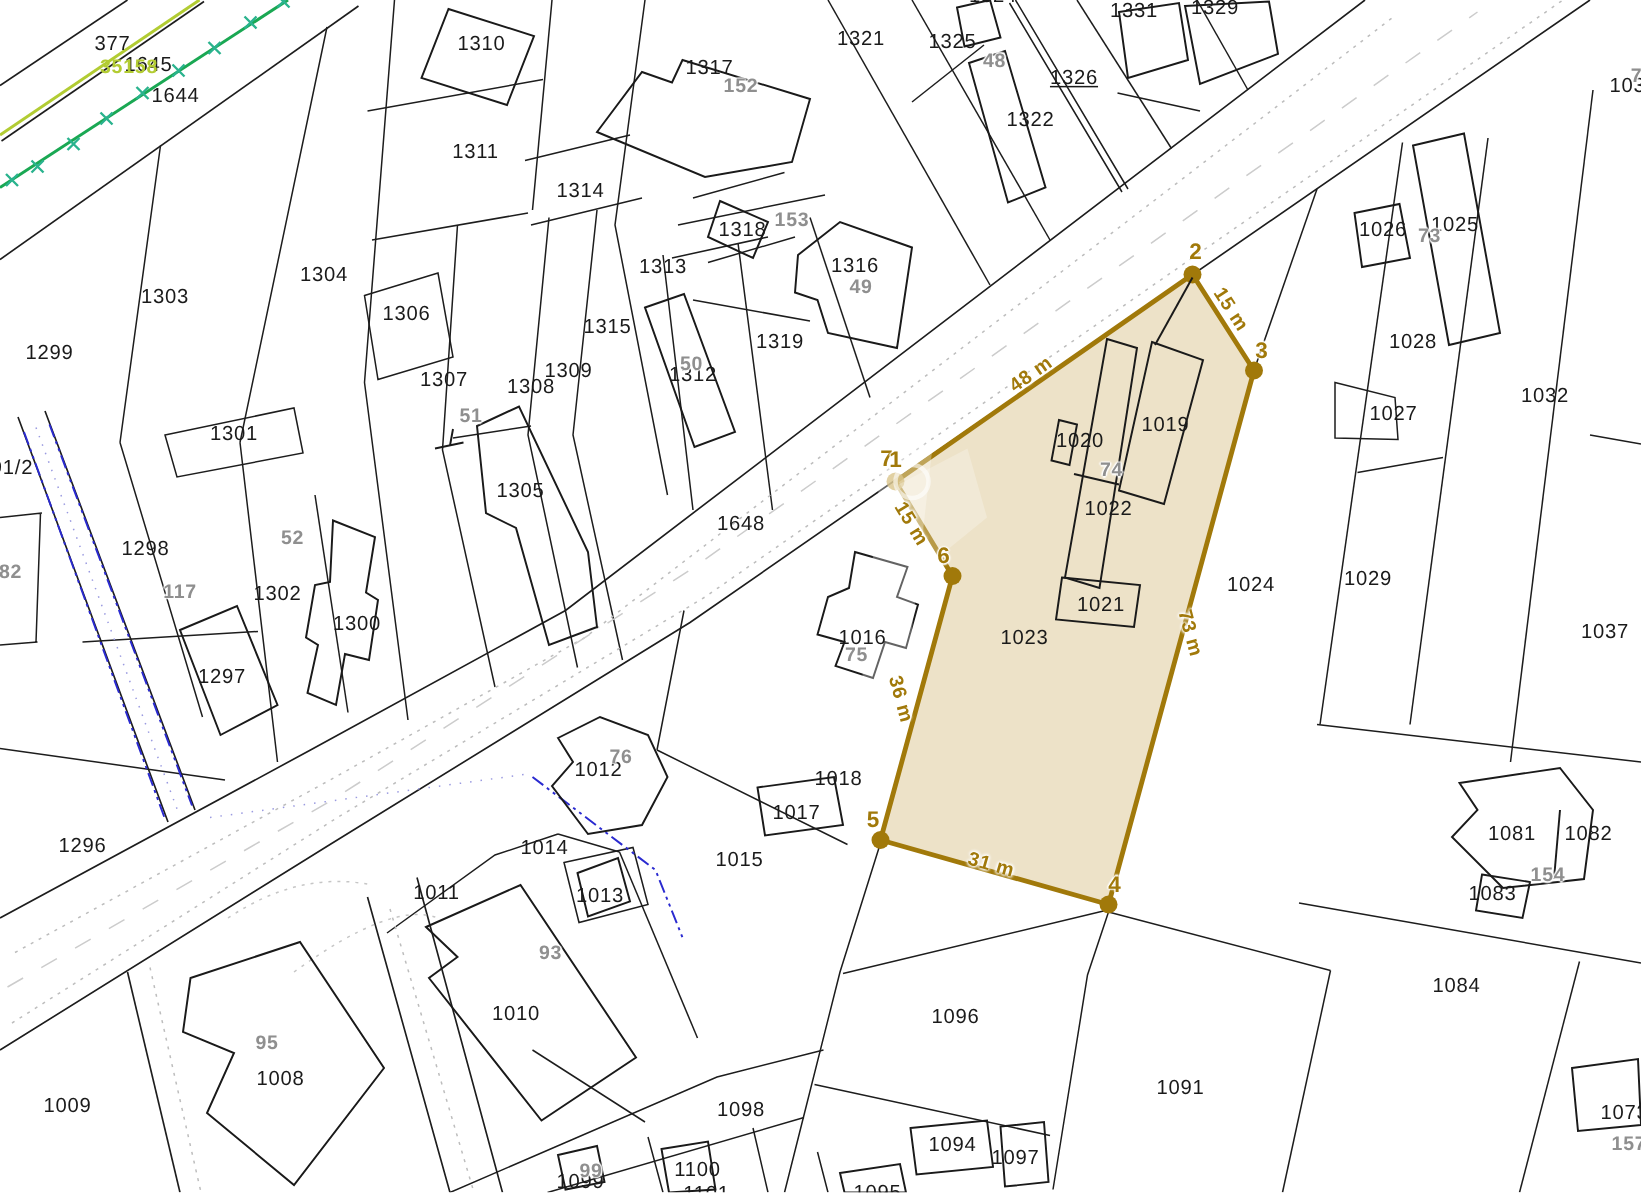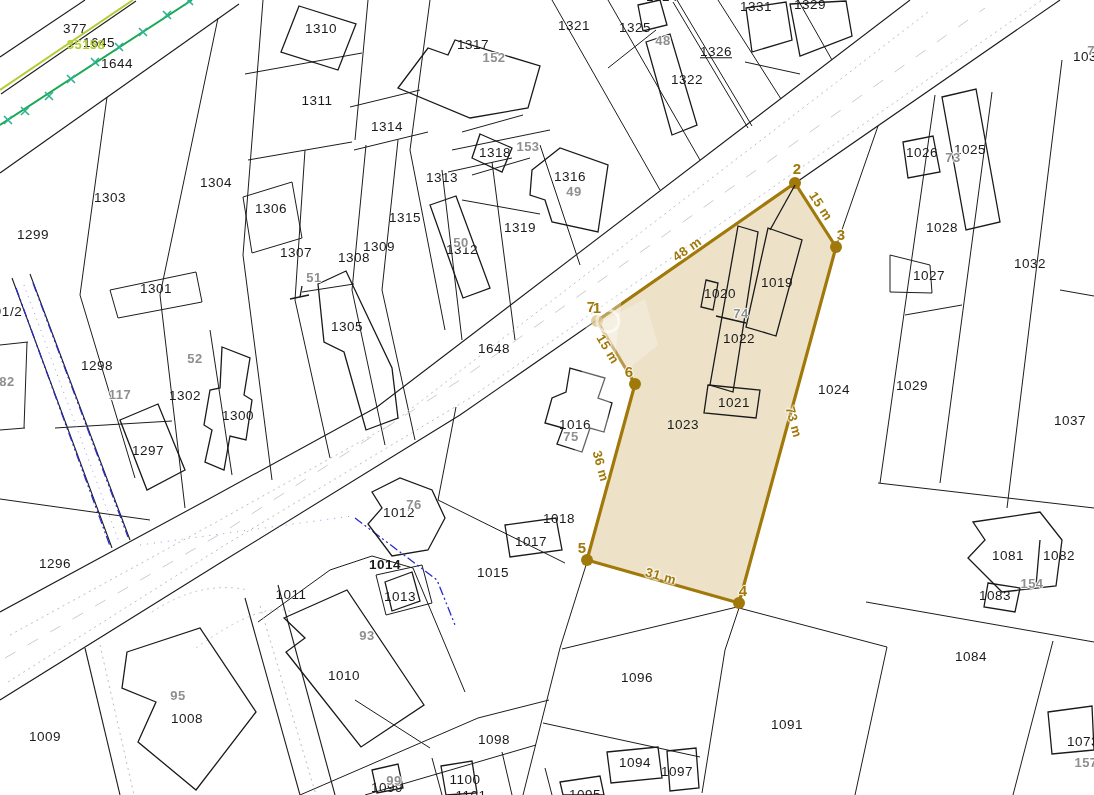--- a/index.html
+++ b/index.html
@@ -222,21 +222,21 @@
       <span class="lbl lbl-parcel" style="left: 185px; top: 396px;">1302</span>
       <span class="lbl lbl-parcel" style="left: 238px; top: 416px;">1300</span>
       <span class="lbl lbl-parcel" style="left: 148px; top: 451px;">1297</span>
       <span class="lbl lbl-parcel" style="left: 8px; top: 312px;">91/2</span>
       <span class="lbl lbl-parcel" style="left: 55px; top: 564px;">1296</span>
       <span class="lbl lbl-parcel" style="left: 494px; top: 349px;">1648</span>
       <span class="lbl lbl-parcel" style="left: 575px; top: 425px;">1016</span>
       <span class="lbl lbl-parcel" style="left: 399px; top: 513px;">1012</span>
       <span class="lbl lbl-parcel" style="left: 559px; top: 519px;">1018</span>
       <span class="lbl lbl-parcel" style="left: 531px; top: 542px;">1017</span>
-      <span class="lbl lbl-parcel" style="left: 385px; top: 565px; font-weight: bold;">1014</span>
+      <span class="lbl lbl-parcel" style="left: 363px; top: 565px;">1014</span>
       <span class="lbl lbl-parcel" style="left: 400px; top: 597px;">1013</span>
       <span class="lbl lbl-parcel" style="left: 291px; top: 595px;">1011</span>
       <span class="lbl lbl-parcel" style="left: 493px; top: 573px;">1015</span>
       <span class="lbl lbl-parcel" style="left: 344px; top: 676px;">1010</span>
       <span class="lbl lbl-parcel" style="left: 45px; top: 737px;">1009</span>
       <span class="lbl lbl-parcel" style="left: 187px; top: 719px;">1008</span>
       <span class="lbl lbl-parcel" style="left: 387px; top: 788px;">1099</span>
       <span class="lbl lbl-parcel" style="left: 465px; top: 780px;">1100</span>
       <span class="lbl lbl-parcel" style="left: 471px; top: 796px;">1101</span>
       <span class="lbl lbl-parcel" style="left: 494px; top: 740px;">1098</span>

